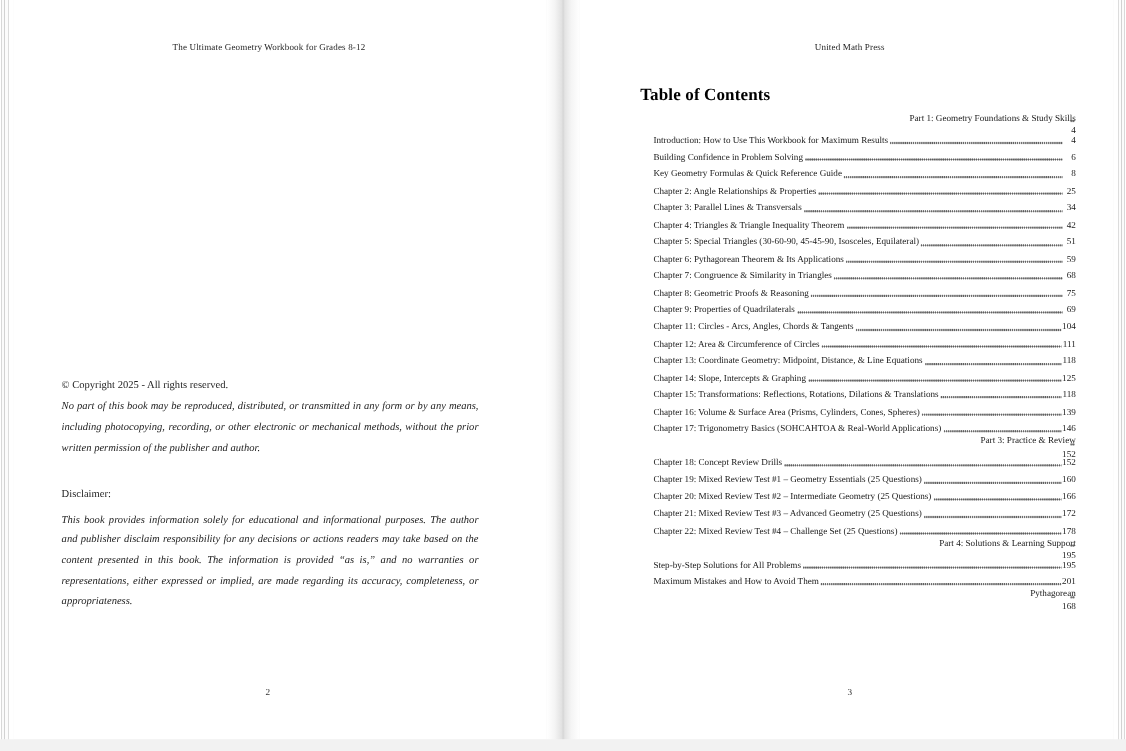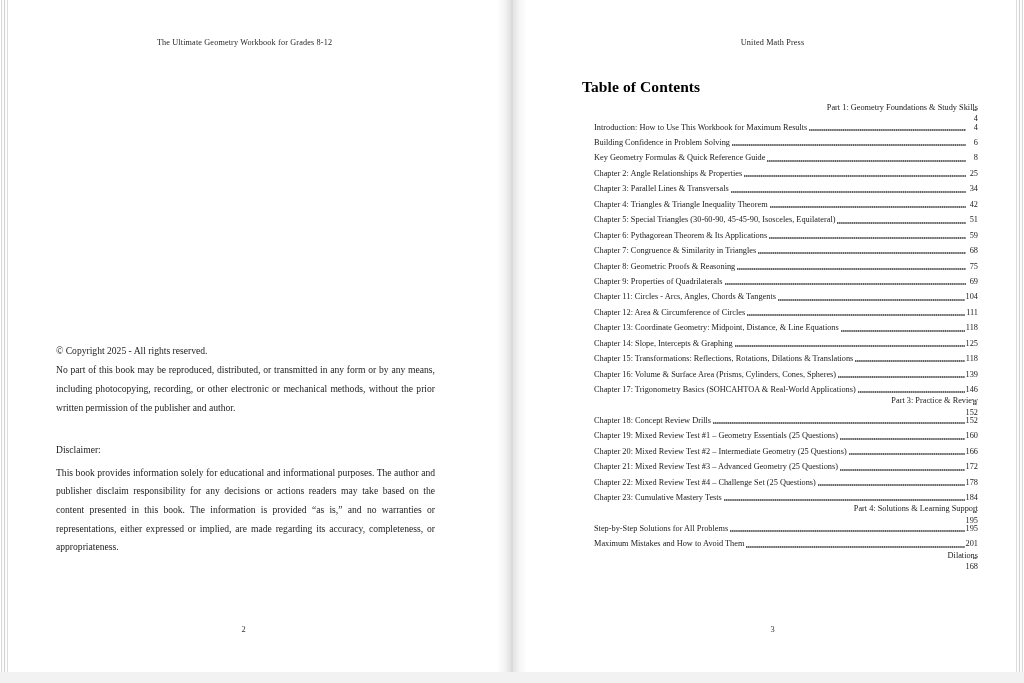--- a/index.html
+++ b/index.html
@@ -107,20 +107,21 @@
   .copy-line {
     font-size: 9.6px;
     margin-bottom: 3px;
     line-height: 1.5;
   }
   .copy-para {
     font-size: 9.6px;
     line-height: 1.95;
     text-align: justify;
     margin: 0 0 26px 0;
+    font-style: italic;
   }
   .disclaimer-head {
     font-size: 9.6px;
     font-weight: normal;
     margin: 0 0 9px 0;
   }
 
   
   .toc {
     position: absolute;
@@ -322,42 +323,37 @@
           <div class="toc-row lvl-2">
             <span class="toc-label">Chapter 21: Mixed Review Test #3 – Advanced Geometry (25 Questions)</span>
             <span class="toc-dots"></span>
             <span class="toc-pagenum">172</span>
           </div>
           <div class="toc-row lvl-2">
             <span class="toc-label">Chapter 22: Mixed Review Test #4 – Challenge Set (25 Questions)</span>
             <span class="toc-dots"></span>
             <span class="toc-pagenum">178</span>
           </div>
-          <div class="toc-row lvl-2">
-            <span class="toc-label">Chapter 23: Cumulative Mastery Tests</span>
-            <span class="toc-dots"></span>
-            <span class="toc-pagenum">184</span>
-          </div>
           <div class="toc-row lvl-1">
             <span class="toc-label">Part 4: Solutions &amp; Learning Support</span>
             <span class="toc-dots"></span>
             <span class="toc-pagenum">195</span>
           </div>
           <div class="toc-row lvl-2">
             <span class="toc-label">Step-by-Step Solutions for All Problems</span>
             <span class="toc-dots"></span>
             <span class="toc-pagenum">195</span>
           </div>
           <div class="toc-row lvl-2">
             <span class="toc-label">Maximum Mistakes and How to Avoid Them</span>
             <span class="toc-dots"></span>
             <span class="toc-pagenum">201</span>
           </div>
           <div class="toc-row lvl-1">
-            <span class="toc-label">Dilations</span>
+            <span class="toc-label">Pythagorean</span>
             <span class="toc-dots"></span>
             <span class="toc-pagenum">168</span>
           </div>
         </div>
     </div>
 
     <div class="folio">3</div>
   </div>
 
   <div class="edge-right"></div>

